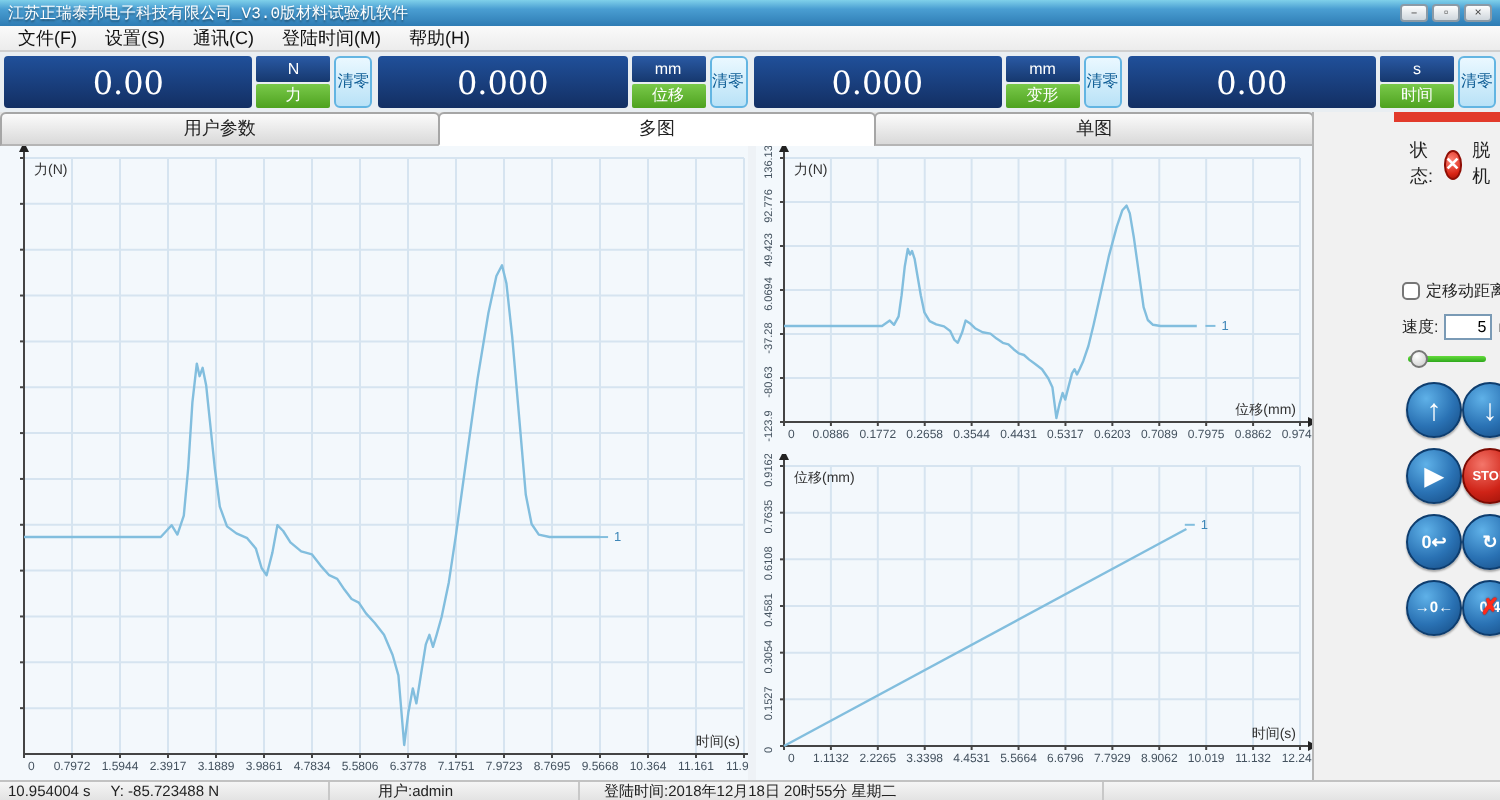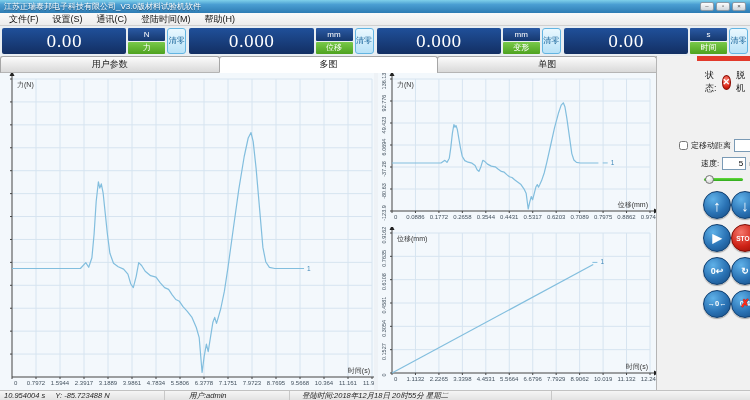--- a/index.html
+++ b/index.html
@@ -2,21 +2,21 @@
 <html><head>
 <meta charset="utf-8">
 <style>
   * { margin:0; padding:0; box-sizing:border-box; }
   html,body { width:750px; height:400px; overflow:hidden; }
   body { font-family:"Liberation Sans", sans-serif; background:#e8e8e8; font-size:9px; color:#222; }
   .app { width:750px; height:400px; display:flex; flex-direction:column; background:#eef1f4; }
 
   
   .titlebar { height:13px; background:linear-gradient(180deg,#7fd0ea 0%,#4a9ed2 35%,#2e7cb4 100%);
-    display:flex; align-items:center; padding:0 4px; }
+    display:flex; align-items:center; padding:0 4px;font-family:Liberation Mono, monospace; }
   .title { color:#fff; font-size:8px; text-shadow:0 1px 1px rgba(0,0,0,.4); flex:1; white-space:nowrap; overflow:hidden; }
   .winbtns { display:flex; gap:2px; }
   .wb { width:14px; height:9px; background:linear-gradient(180deg,#fdfdfd,#cfd6dc); border:1px solid #8b9aa6;
     border-radius:2px; font-size:6px; line-height:7px; text-align:center; color:#444; cursor:default; }
 
   
   .menubar { height:13px; background:linear-gradient(180deg,#fafafa,#ececec); border-bottom:1px solid #cfcfcf;
     display:flex; align-items:center; padding-left:2px; }
   .menu-item { font-size:9px; padding:0 7px; color:#111; }
 
@@ -49,21 +49,21 @@
   .rcharts { display:flex; flex-direction:column; }
 
   
   .panel { width:94px; background:#f1f1f1; border-left:1px solid #b5b5b5; display:flex; flex-direction:column; font-size:8px;padding-left:40px; }
   .redbar { height:5px; background:#e23a2b; }
   .statusrow { display:flex; align-items:center; gap:5px; padding:8px 6px 0 8px; font-size:9px; }
   .xicon { width:15px; height:15px; border-radius:50%; background:radial-gradient(circle at 35% 30%,#ff8577,#d92414 70%,#a81206);
     color:#fff; font-size:9px; font-weight:bold; display:flex; align-items:center; justify-content:center;
     border:1px solid #8f0e05; }
   .prow { display:flex; align-items:center; gap:3px; padding:0 4px; margin-top:4px; white-space:nowrap; }
-  .prow.first { margin-top:44px;justify-content:center; }
+  .prow.first { margin-top:44px; }
   .txt { border:1px solid #7a9ab5; background:#fff; height:13px; font-size:8px; padding:0 2px; width:34px; }
   .txt.spd { width:24px; text-align:right; }
   .setbtn { border:1px solid #8a8a8a; background:linear-gradient(180deg,#fdfdfd,#d8d8d8); border-radius:2px;
     font-size:8px; padding:1px 3px; font-family:"Liberation Sans",sans-serif; }
   input[type=checkbox] { width:9px; height:9px; }
   .slider { margin:7px 7px 2px 7px; height:3px; background:linear-gradient(180deg,#64dc3c,#2ea81c); border-radius:2px; position:relative; }
   .thumb { position:absolute; left:1px; top:-3px; width:9px; height:9px; border-radius:50%;
     background:radial-gradient(circle at 35% 30%,#ffffff,#c9c9c9); border:1px solid #777; }
 
   .btngrid { display:grid; grid-template-columns:1fr 1fr; row-gap:5px; justify-items:center; padding:8px 6px 0 6px; }
@@ -74,21 +74,21 @@
   .g-arrow { font-size:15px; line-height:1; }
   .g-play { font-size:12px; line-height:1; }
   .g-stop { font-size:6.5px; letter-spacing:0; }
   .g-sm { font-size:9px; line-height:1; }
   .g-xs { font-size:7.5px; line-height:1; }
   .redx { position:absolute; color:#ff2a1a; font-size:11px; font-weight:bold; left:50%; top:50%;
     transform:translate(-50%,-54%); text-shadow:0 0 1px #7c0b03; }
 
   
   .statusbar { height:10px; background:linear-gradient(180deg,#f5f5f5,#e3e3e3); border-top:1px solid #c2c2c2;
-    display:flex; font-size:7.5px; color:#222; align-items:center;font-style:italic; }
+    display:flex; font-size:7.5px; color:#222; align-items:center; }
   .sbc { border-right:1px solid #c8c8c8; height:100%; display:flex; align-items:center; padding:0 4px; gap:10px; white-space:nowrap; overflow:hidden; }
   .sb1 { width:165px; }
   .sb2 { width:125px; padding-left:24px; }
   .sb3 { width:262px; padding-left:12px; }
   .sb4 { flex:1; border-right:none; }
 </style>
 </head>
 <body>
 
 <div class="app">

